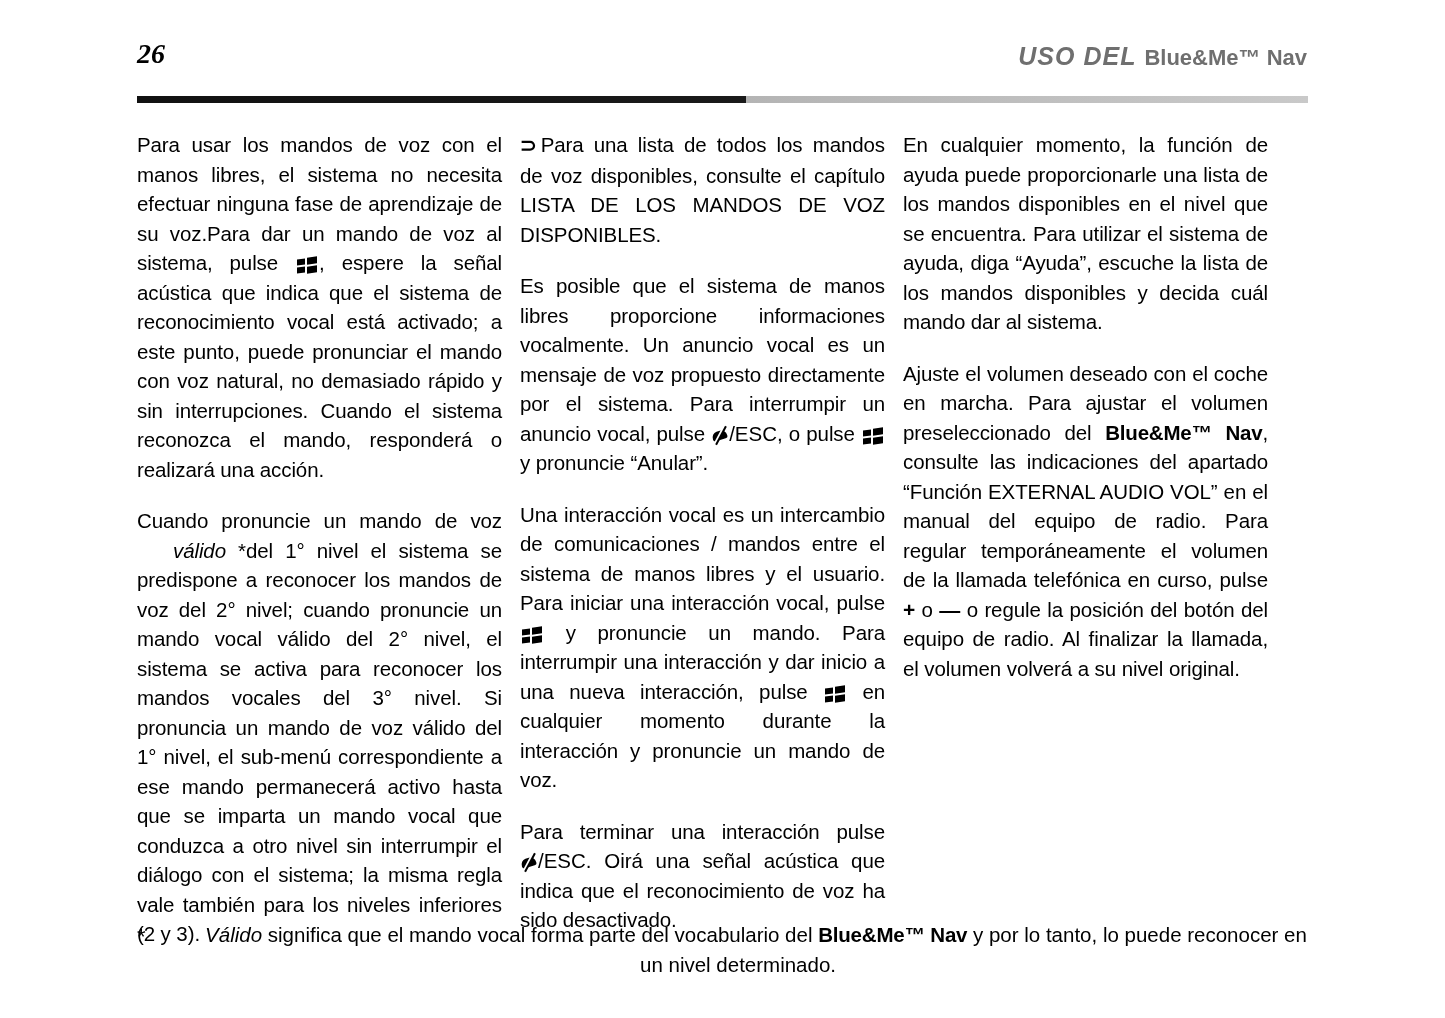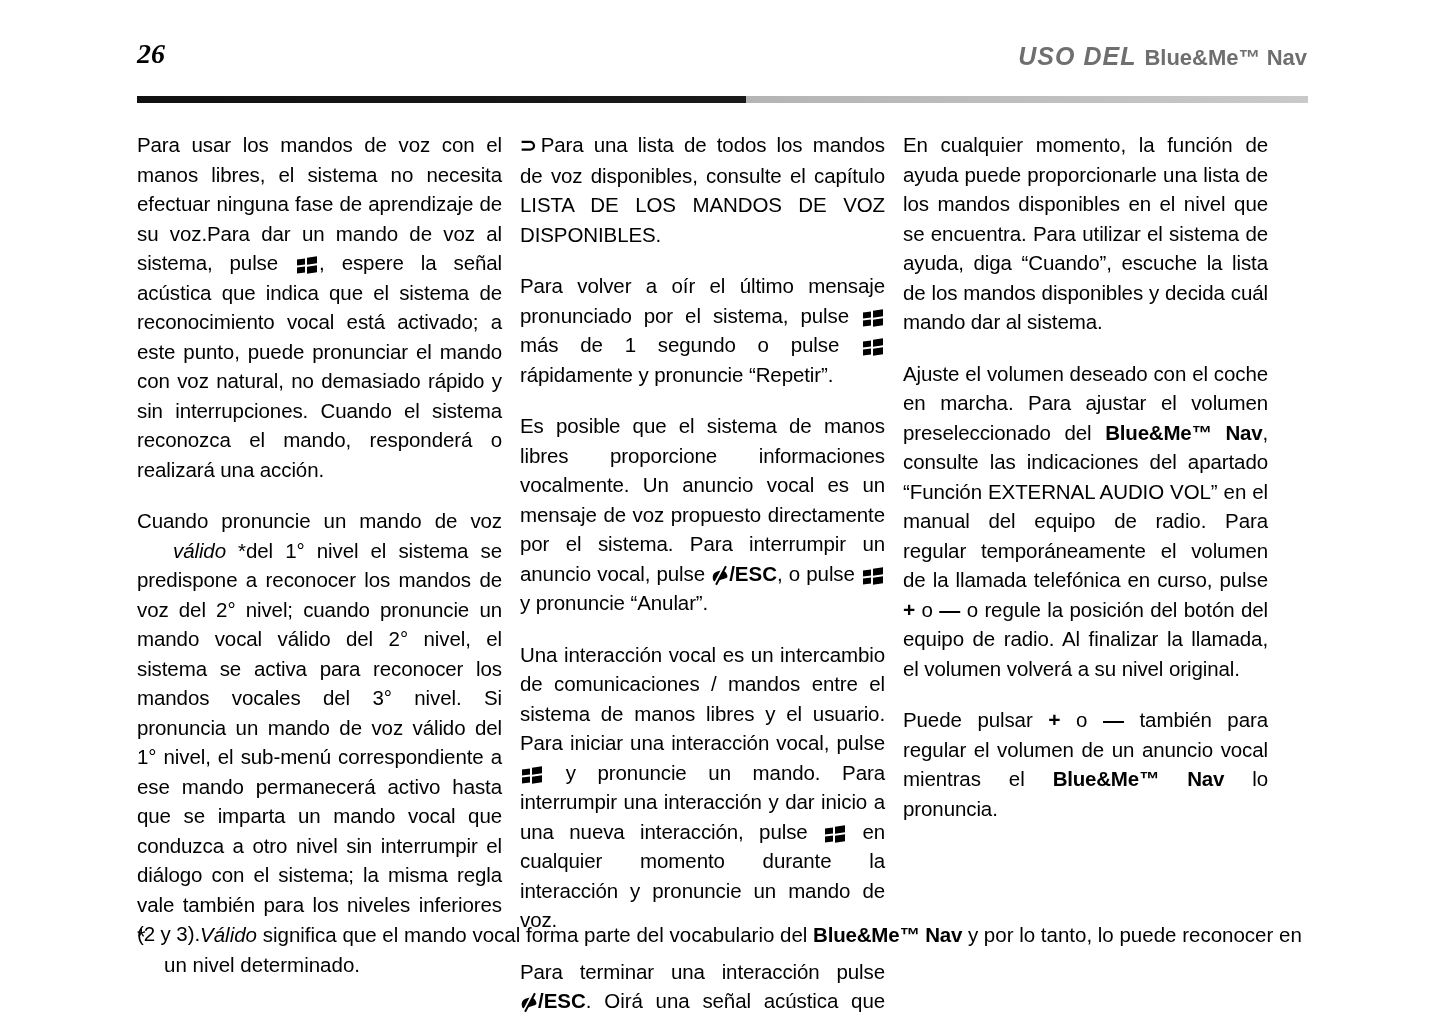--- a/index.html
+++ b/index.html
@@ -118,21 +118,21 @@
   }
   .winkey i.a { left: 0;  top: 3px;  width: 8px; height: 6px; transform: skewY(-8deg); }
   .winkey i.b { left: 10px; top: 1px; width: 10px; height: 7px; transform: skewY(-8deg); }
   .winkey i.c { left: 0;  top: 11px; width: 8px; height: 6px; transform: skewY(-8deg); }
   .winkey i.d { left: 10px; top: 10px; width: 10px; height: 7px; transform: skewY(-8deg); }
 
   
   .esckey {
     display: inline-block;
     white-space: nowrap;
-    font-weight: bold;
+    font-weight: normal;
     letter-spacing: 0px;
   }
   .esckey .hang {
     display: inline-block;
     width: 17px;
     height: 17px;
     position: relative;
     vertical-align: -3px;
     margin-right: 1px;
   }
@@ -180,21 +180,21 @@
   }
   .footnote .star {
     position: absolute;
     left: 0;
     top: 2px;
     font-size: 22px;
   }
   .footnote .fn-text {
     display: block;
     margin-left: 27px;
-    text-align: left;
+    text-align: center;
   }
 </style>
 </head>
 <body>
 
 <div class="page">
 
   <div class="header">
     <div class="page-number">26</div>
     <div class="header-title">
@@ -204,29 +204,27 @@
 
   <div class="rule"></div>
 
   <div class="columns">
     <div class="col" id="col-left">
         <p class="para">Para usar los mandos de voz con el manos libres, el sistema no necesita efectuar ninguna fase de aprendizaje de su voz.Para dar un mando de voz al sistema, pulse <span class="winkey"><i class="a"></i><i class="b"></i><i class="c"></i><i class="d"></i></span>, espere la señal acústica que indica que el sistema de reconocimiento vocal está activado; a este punto, puede pronunciar el mando con voz natural, no demasiado rápido y sin interrupciones. Cuando el sistema reconozca el mando, responderá o realizará una acción.</p>
         <p class="para last">Cuando pronuncie un mando de voz <span class="ital">válido</span> *del 1° nivel el sistema se predispone a reconocer los mandos de voz del 2° nivel; cuando pronuncie un mando vocal válido del 2° nivel, el sistema se activa para reconocer los mandos vocales del 3° nivel. Si pronuncia un mando de voz válido del 1° nivel, el sub-menú correspondiente a ese mando permanecerá activo hasta que se imparta un mando vocal que conduzca a otro nivel sin interrumpir el diálogo con el sistema; la misma regla vale también para los niveles inferiores (2 y 3).</p>
       </div>
     <div class="col" id="col-center">
         <p class="para"><span class="arrowglyph">⊃</span>Para una lista de todos los mandos de voz disponibles, consulte el capítulo LISTA DE LOS MANDOS DE VOZ DISPONIBLES.</p>
-        <p class="para">Para volver a oír el último mensaje pronunciado por el sistema, pulse <span class="winkey"><i class="a"></i><i class="b"></i><i class="c"></i><i class="d"></i></span> más de 1 segundo o pulse <span class="winkey"><i class="a"></i><i class="b"></i><i class="c"></i><i class="d"></i></span> rápidamente y pronuncie “Repetir”.</p>
         <p class="para">Es posible que el sistema de manos libres proporcione informaciones vocalmente. Un anuncio vocal es un mensaje de voz propuesto directamente por el sistema. Para interrumpir un anuncio vocal, pulse <span class="esckey"><span class="hang"><span class="body"></span><span class="slash"></span><span class="slash2"></span></span>/ESC</span>, o pulse <span class="winkey"><i class="a"></i><i class="b"></i><i class="c"></i><i class="d"></i></span> y pronuncie “Anular”.</p>
         <p class="para">Una interacción vocal es un intercambio de comunicaciones / mandos entre el sistema de manos libres y el usuario. Para iniciar una interacción vocal, pulse <span class="winkey"><i class="a"></i><i class="b"></i><i class="c"></i><i class="d"></i></span> y pronuncie un mando. Para interrumpir una interacción y dar inicio a una nueva interacción, pulse <span class="winkey"><i class="a"></i><i class="b"></i><i class="c"></i><i class="d"></i></span> en cualquier momento durante la interacción y pronuncie un mando de voz.</p>
         <p class="para last">Para terminar una interacción pulse <span class="esckey"><span class="hang"><span class="body"></span><span class="slash"></span><span class="slash2"></span></span>/ESC</span>. Oirá una señal acústica que indica que el reconocimiento de voz ha sido desactivado.</p>
       </div>
     <div class="col" id="col-right">
-        <p class="para">En cualquier momento, la función de ayuda puede proporcionarle una lista de los mandos disponibles en el nivel que se encuentra. Para utilizar el sistema de ayuda, diga “Cuando”, escuche la lista de los mandos disponibles y decida cuál mando dar al sistema.</p>
+        <p class="para">En cualquier momento, la función de ayuda puede proporcionarle una lista de los mandos disponibles en el nivel que se encuentra. Para utilizar el sistema de ayuda, diga “Ayuda”, escuche la lista de los mandos disponibles y decida cuál mando dar al sistema.</p>
         <p class="para">Ajuste el volumen deseado con el coche en marcha. Para ajustar el volumen preseleccionado del <span class="brandbold">Blue&amp;Me™ Nav</span>, consulte las indicaciones del apartado “Función EXTERNAL AUDIO VOL” en el manual del equipo de radio. Para regular temporáneamente el volumen de la llamada telefónica en curso, pulse <span class="plusglyph">+</span> o <span class="minusglyph">—</span> o regule la posición del botón del equipo de radio. Al finalizar la llamada, el volumen volverá a su nivel original.</p>
-        <p class="para">Puede pulsar <span class="plusglyph">+</span> o <span class="minusglyph">—</span> también para regular el volumen de un anuncio vocal mientras el <span class="brandbold">Blue&amp;Me™ Nav</span> lo pronuncia.</p>
       </div>
   </div>
 
   <div class="footnote">
     <span class="star">*</span>
     <span class="fn-text" id="fn-text"><span class="ital">Válido</span> significa que el mando vocal forma parte del vocabulario del <span class="brandbold">Blue&amp;Me™ Nav</span> y por lo tanto, lo puede reconocer en un nivel determinado.</span>
   </div>
 
 </div>
 

